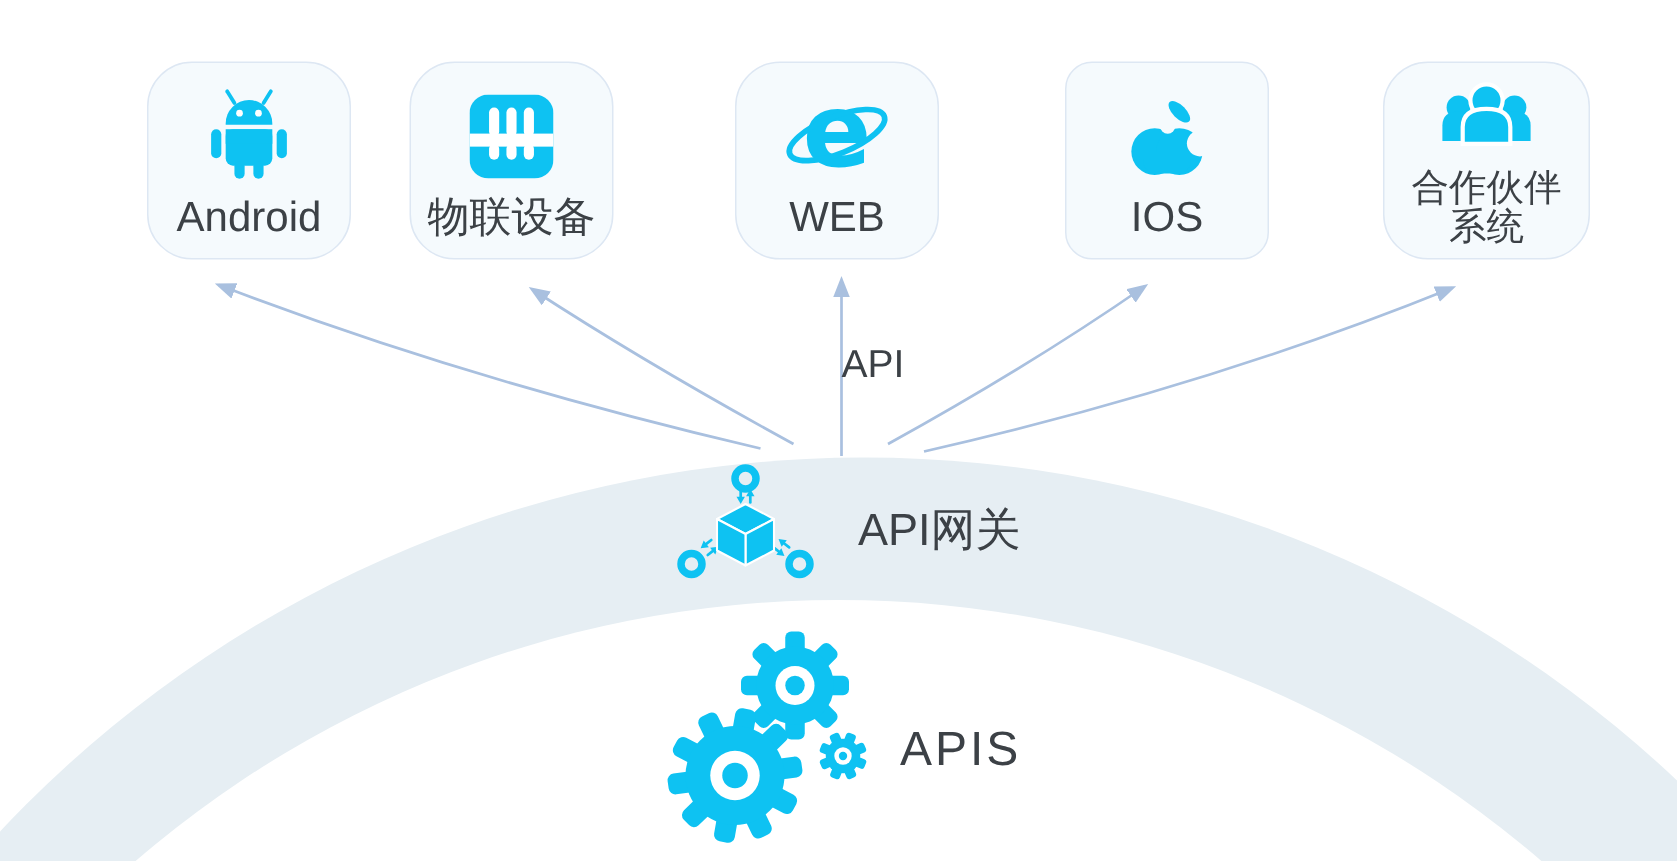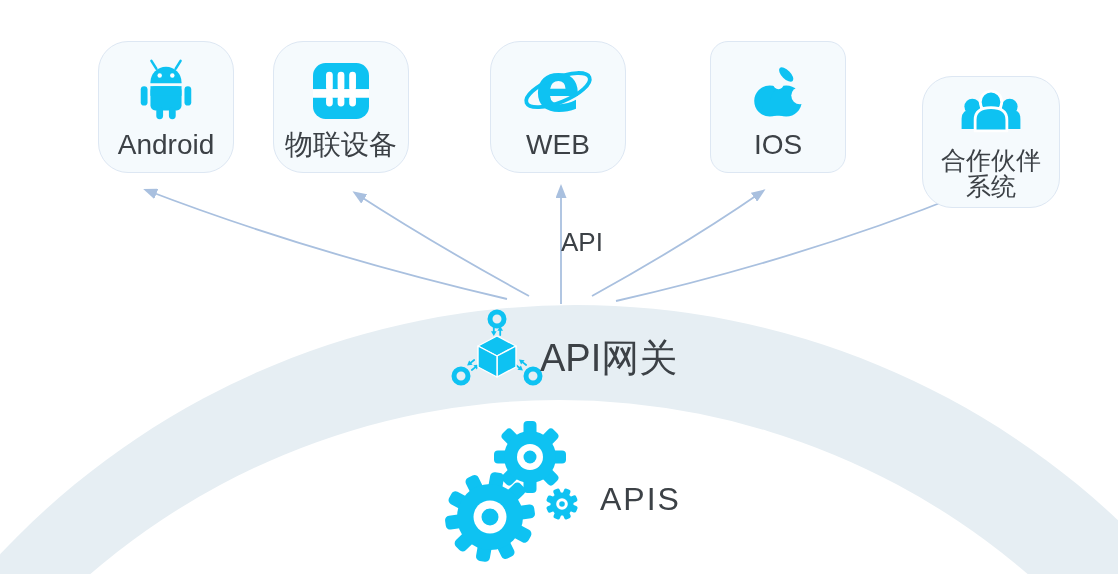--- a/index.html
+++ b/index.html
@@ -26,21 +26,21 @@
   .icon-wrap{display:flex;align-items:center;justify-content:center;height:74px;}
   .client-label{
     font-size:28px;color:var(--ink);margin-top:2px;line-height:1.04;text-align:center;
     white-space:nowrap;
   }
   .partner .icon-wrap{height:58px;}
   .partner .client-label{font-size:25px;margin-top:3px;}
 
   .api-label{position:absolute;left:561px;top:227px;font-size:26px;color:var(--ink);}
   .gw-icon{position:absolute;left:448px;top:306px;}
-  .gw-title{position:absolute;left:540px;top:333px;font-size:38px;color:var(--ink);}
+  .gw-title{position:absolute;left:572px;top:333px;font-size:30px;color:var(--ink);}
   .gears-icon{position:absolute;left:428px;top:404px;}
   .apis-label{position:absolute;left:600px;top:481px;font-size:32px;color:var(--ink);letter-spacing:2px;}
 </style>
 </head>
 <body>
 
 <div class="stage">
 
   <svg class="layer" width="1118" height="574" viewBox="0 0 1118 574">
     <circle class="band-fill" cx="576" cy="1095" r="790"></circle>
@@ -112,21 +112,21 @@
         <circle class="fa" cx="-9" cy="8" r="17"></circle>
         <circle class="fa" cx="9" cy="8" r="17"></circle>
         <path class="fa" d="M-17.5 8 L17.5 8 L17.5 13 Q17.5 24 6 24 L-6 24 Q-17.5 24 -17.5 13 Z"></path>
         <circle class="fbg" cx="0.5" cy="-10.5" r="5.5"></circle>
         <circle class="fbg" cx="24" cy="2" r="9.5"></circle>
       </svg>
     </div>
     <div class="client-label">IOS</div>
   </div>
 
-  <div class="client-box partner" style="left:922px;width:138px;margin-top:35px;">
+  <div class="client-box partner" style="left:922px;width:138px;">
     <div class="icon-wrap">
       <svg width="74" height="56" viewBox="-39 -30 78 60">
         <circle class="fa" cx="-20" cy="-9" r="8.5"></circle>
         <path class="fa" d="M-31.5 15 L-31.5 4 Q-31.5 -6 -20 -6 Q-8.5 -6 -8.5 4 L-8.5 15 Z"></path>
         <circle class="fa" cx="20" cy="-9" r="8.5"></circle>
         <path class="fa" d="M8.5 15 L8.5 4 Q8.5 -6 20 -6 Q31.5 -6 31.5 4 L31.5 15 Z"></path>
         <circle class="fa sw" stroke-width="3" cx="0" cy="-14" r="11.5"></circle>
         <path class="fa sw" stroke-width="3" d="M-17 17 L-17 5 Q-17 -8 0 -8 Q17 -8 17 5 L17 17 Z"></path>
       </svg>
     </div>

